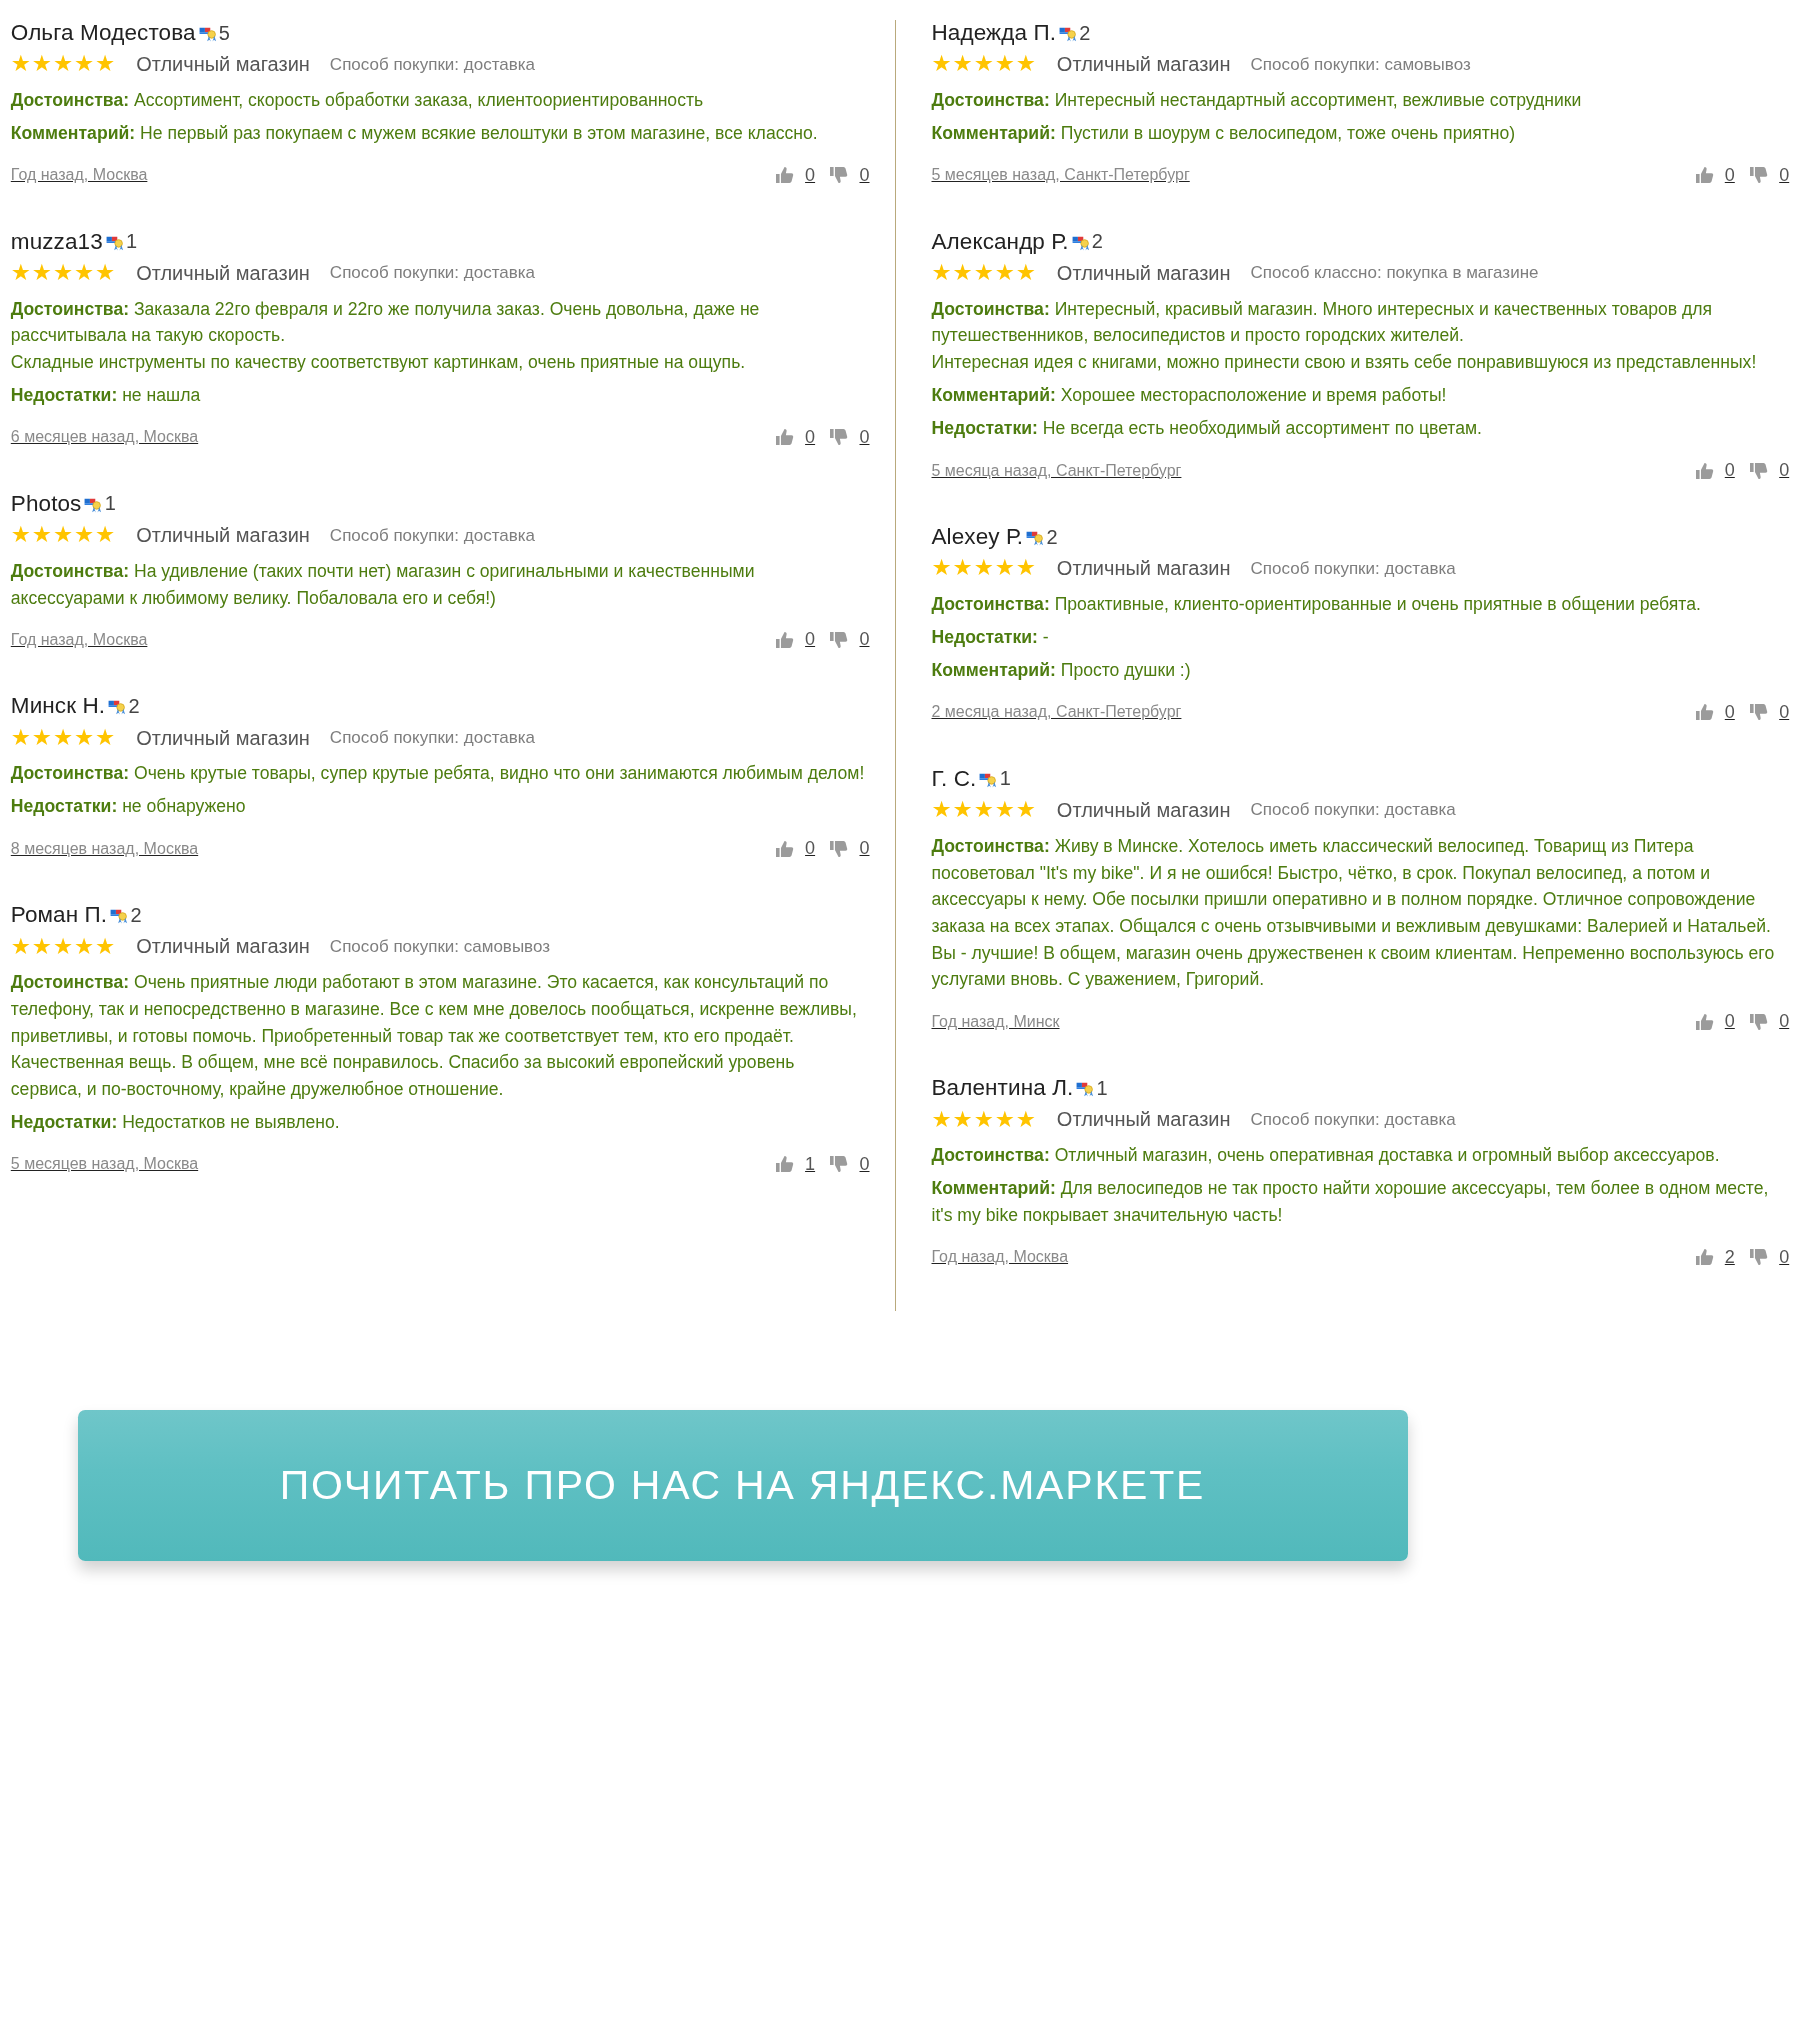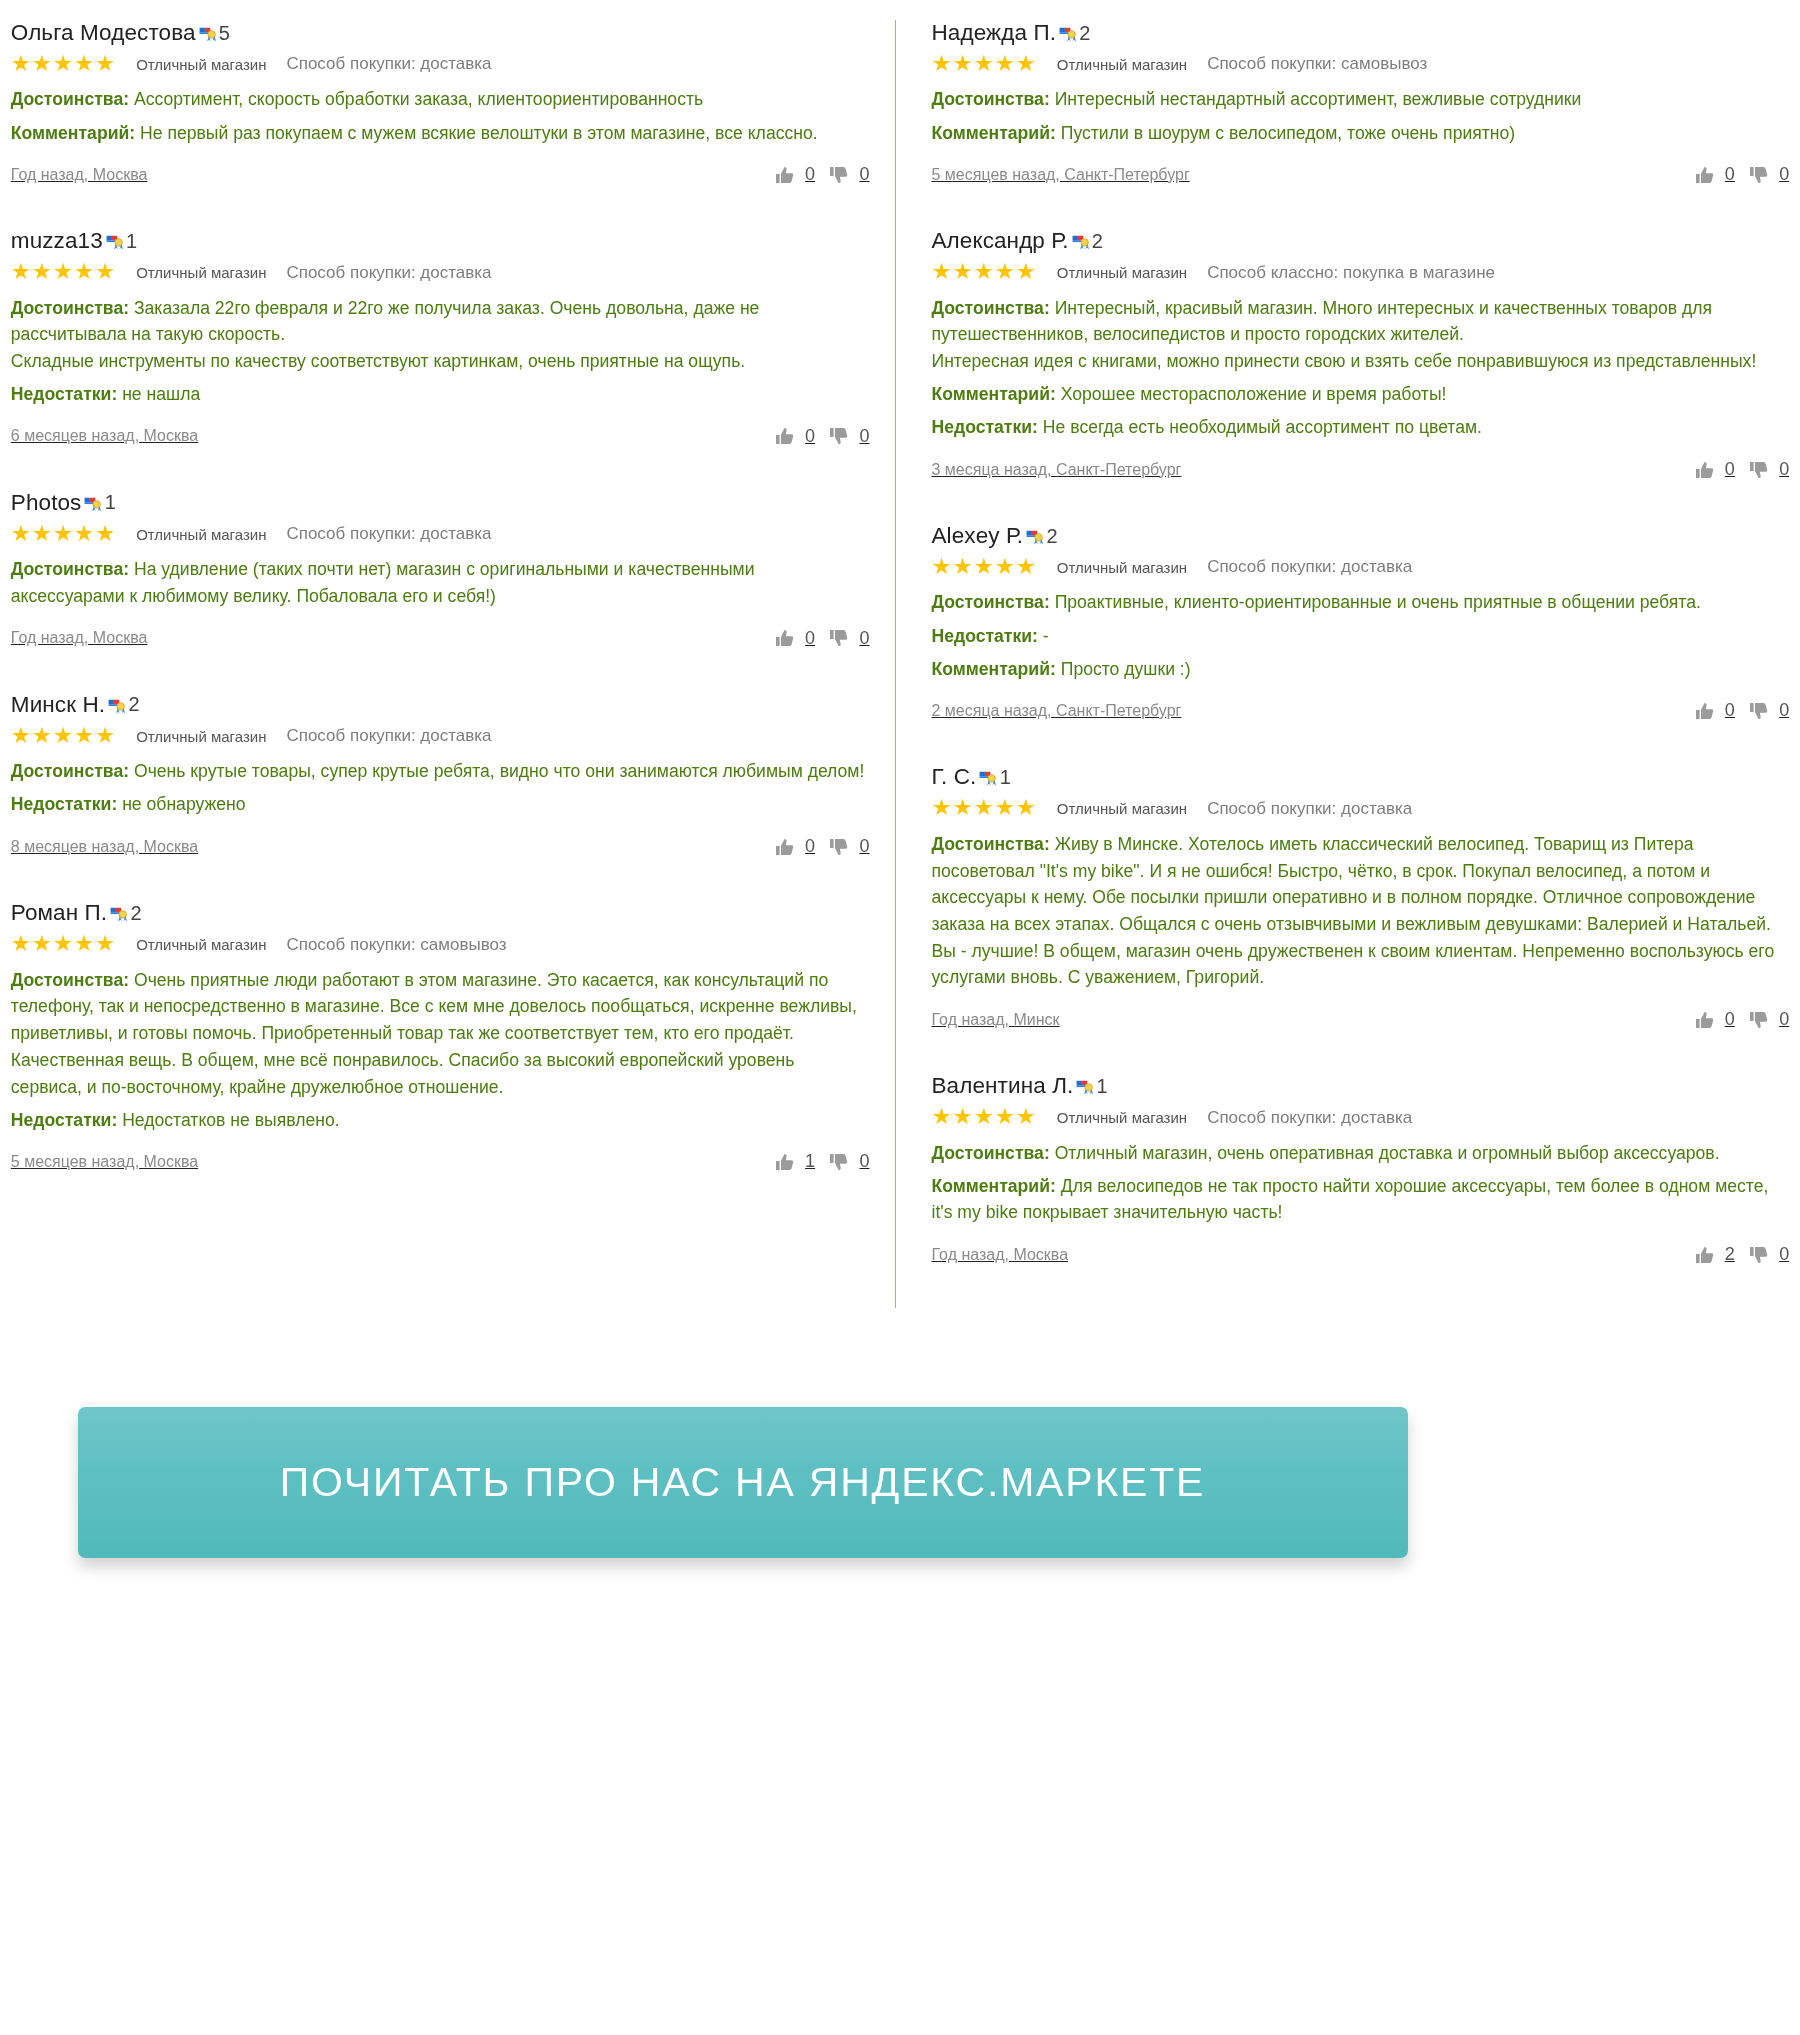--- a/index.html
+++ b/index.html
@@ -74,21 +74,21 @@
     margin-bottom: 10.8px;
   }
   .stars {
     color: #ffc400;
     font-size: 22.5px;
     letter-spacing: 0.9px;
     line-height: 1;
     white-space: nowrap;
   }
   .verdict {
-    font-size: 15px;
+    font-size: 20px;
     color: #555;
   }
   .purchase {
     font-size: 17px;
     color: #7e7e7e;
   }
   .field {
     font-size: 17.6px;
     line-height: 1.52;
     color: #4d7c0f;
@@ -447,21 +447,21 @@
           </div>  
           <div class="meta-row">    
             <span class="stars">★★★★★</span>    
             <span class="verdict">Отличный магазин</span>    
             <span class="purchase">Способ классно: покупка в магазине</span>  
           </div>  
           <p class="field"><b>Достоинства:</b> Интересный, красивый магазин. Много интересных и качественных товаров для путешественников, велосипедистов и просто городских жителей.<br>Интересная идея с книгами, можно принести свою и взять себе понравившуюся из представленных!</p>  
           <p class="field"><b>Комментарий:</b> Хорошее месторасположение и время работы!</p>  
           <p class="field"><b>Недостатки:</b> Не всегда есть необходимый ассортимент по цветам.</p>  
           <div class="foot">    
-            <span class="date">3 месяца назад, Санкт-Петербург</span>    
+            <span class="date">5 месяца назад, Санкт-Петербург</span>    
             <span class="votes">      
               <span class="vote thumb-up">
                 <span>
                   <svg width="20" height="18" viewBox="0 0 22 20">
                     <path d="M1 9 h4 v10 h-4 z M6.5 9 l4-8 c1.8 0 2.6 1.1 2.3 2.6 L12 8 h6.2 c1.4 0 2.2 1 1.9 2.2 l-1.7 6.6 c-.25 1-1 2.2-2.4 2.2 H6.5 z" fill="#9b9b9b"></path>
                   </svg>
                 </span>
                 <span>0</span>
               </span>      
               <span class="vote thumb-down">

